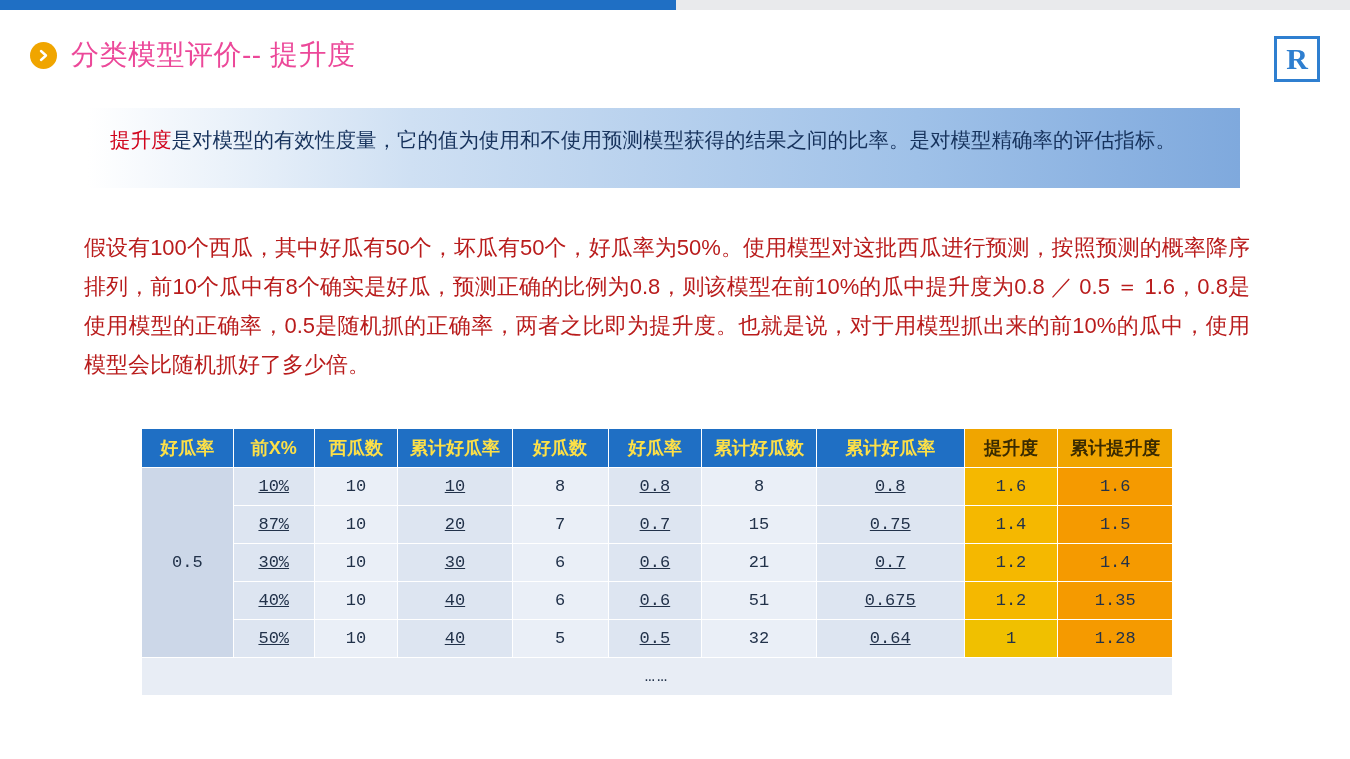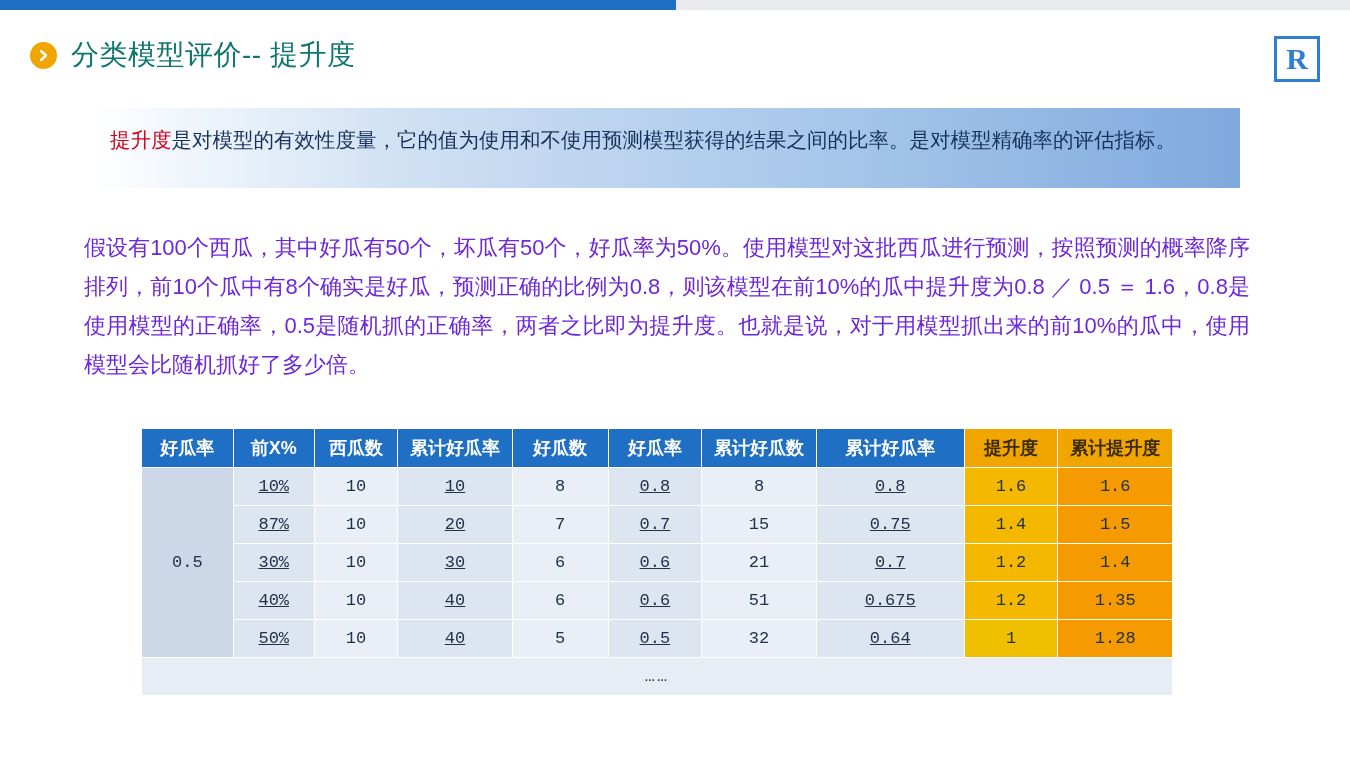--- a/index.html
+++ b/index.html
@@ -44,21 +44,21 @@
     background: #f0a500;
     display: flex;
     align-items: center;
     justify-content: center;
     margin-right: 14px;
     flex: none;
   }
   .title-bullet svg { display: block; }
   .title-text {
     font-size: 28px;
-    color: #0f766e;
+    color: #ec4899;
     font-weight: normal;
     letter-spacing: 0.5px;
     white-space: nowrap;
   }
   
   .logo {
     position: absolute;
     top: 36px;
     right: 30px;
     width: 46px;
@@ -94,38 +94,38 @@
     color: #d0021b;
   }
   
   .para {
     position: absolute;
     top: 228px;
     left: 84px;
     width: 1166px;
     font-size: 22px;
     line-height: 1.78;
-    color: #6d28d9;
+    color: #b91c1c;
     text-align: justify;
   }
   
   .table-wrap {
     position: absolute;
     top: 428px;
     left: 141px;
     width: 1032px;
   }
   table.lift {
     border-collapse: collapse;
     width: 1032px;
     table-layout: fixed;
   }
   table.lift th {
     background: #1f6fc4;
-    color: #ffffff;
+    color: #fde047;
     font-size: 18px;
     font-weight: bold;
     padding: 7px 2px;
     border: 1px solid #ffffff;
     text-align: center;
     white-space: nowrap;
   }
   table.lift th.th-orange {
     background: #f0a500;
     color: #3a2b00;

